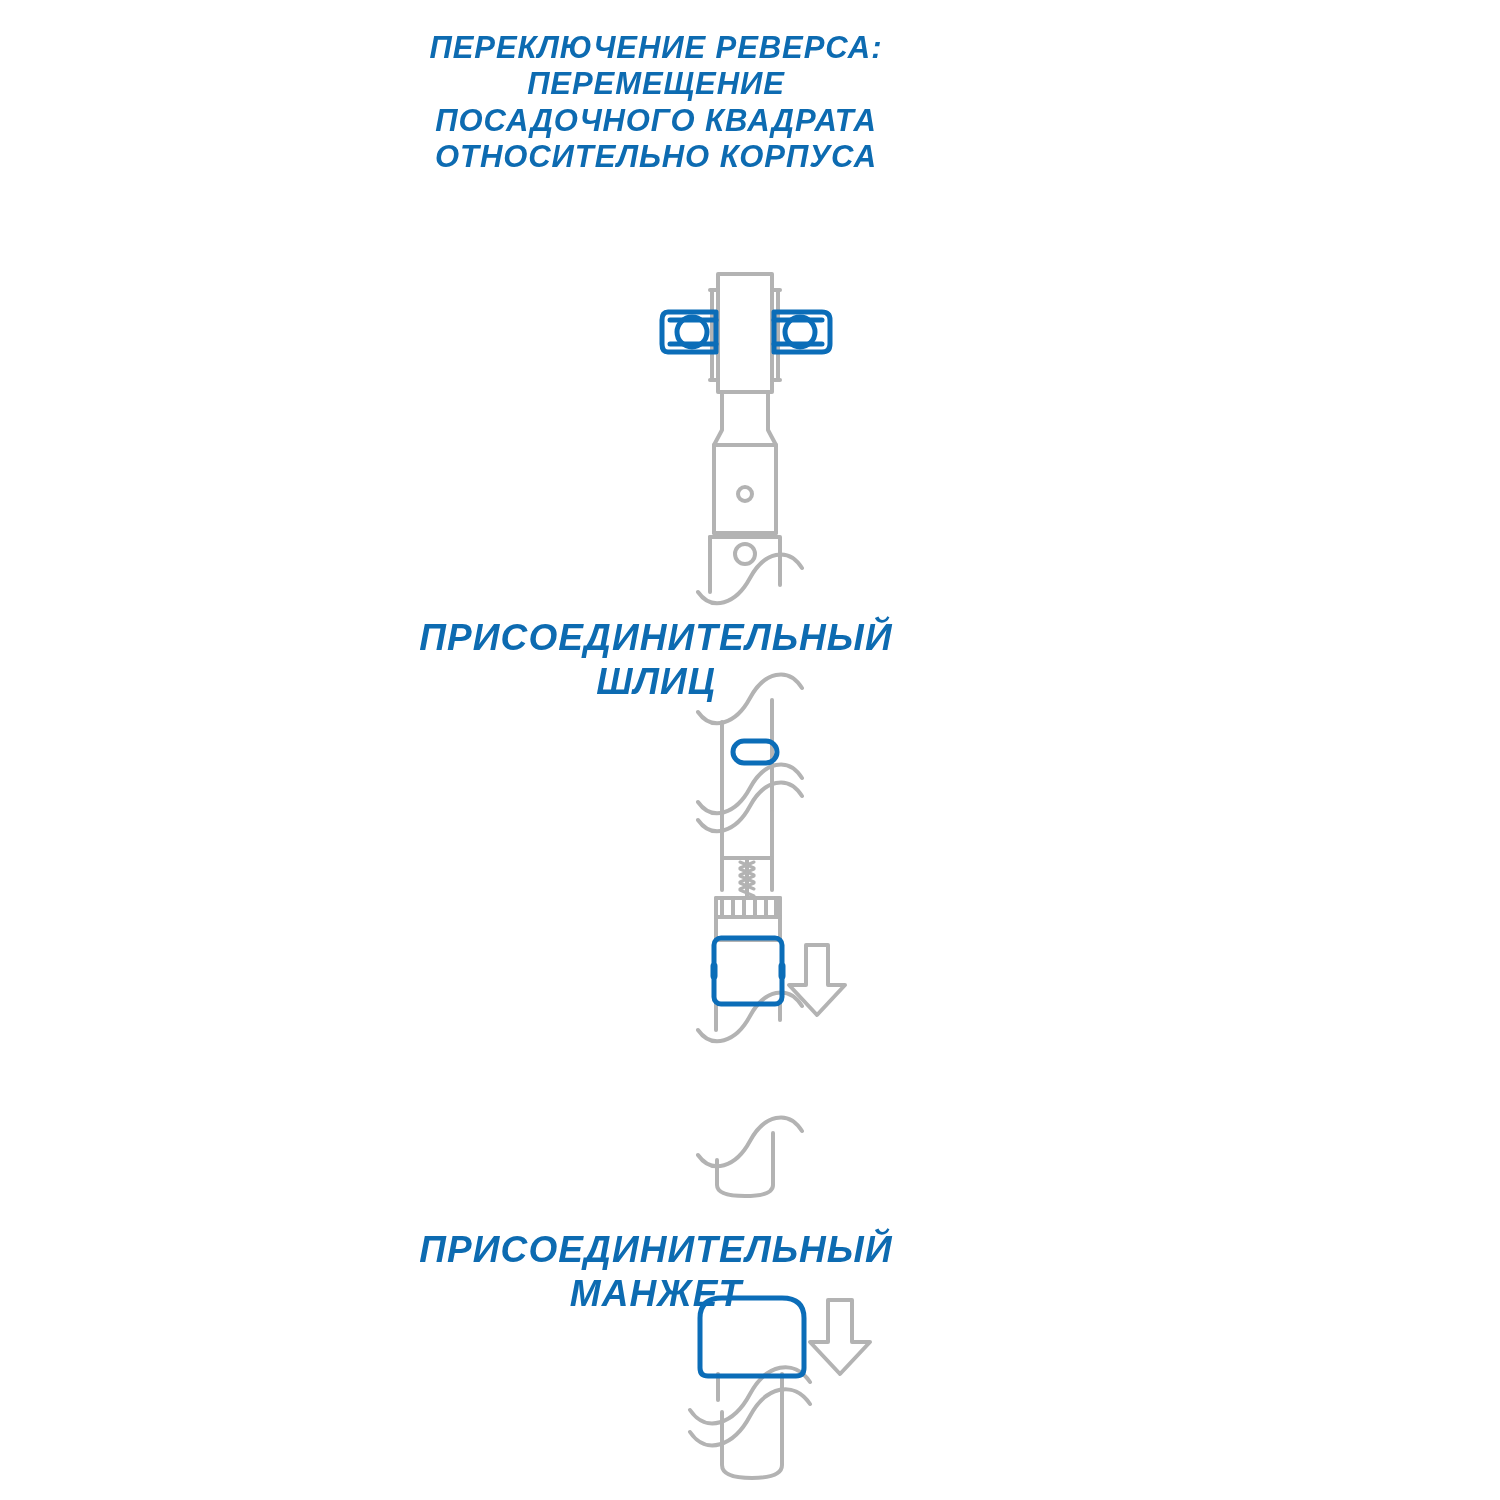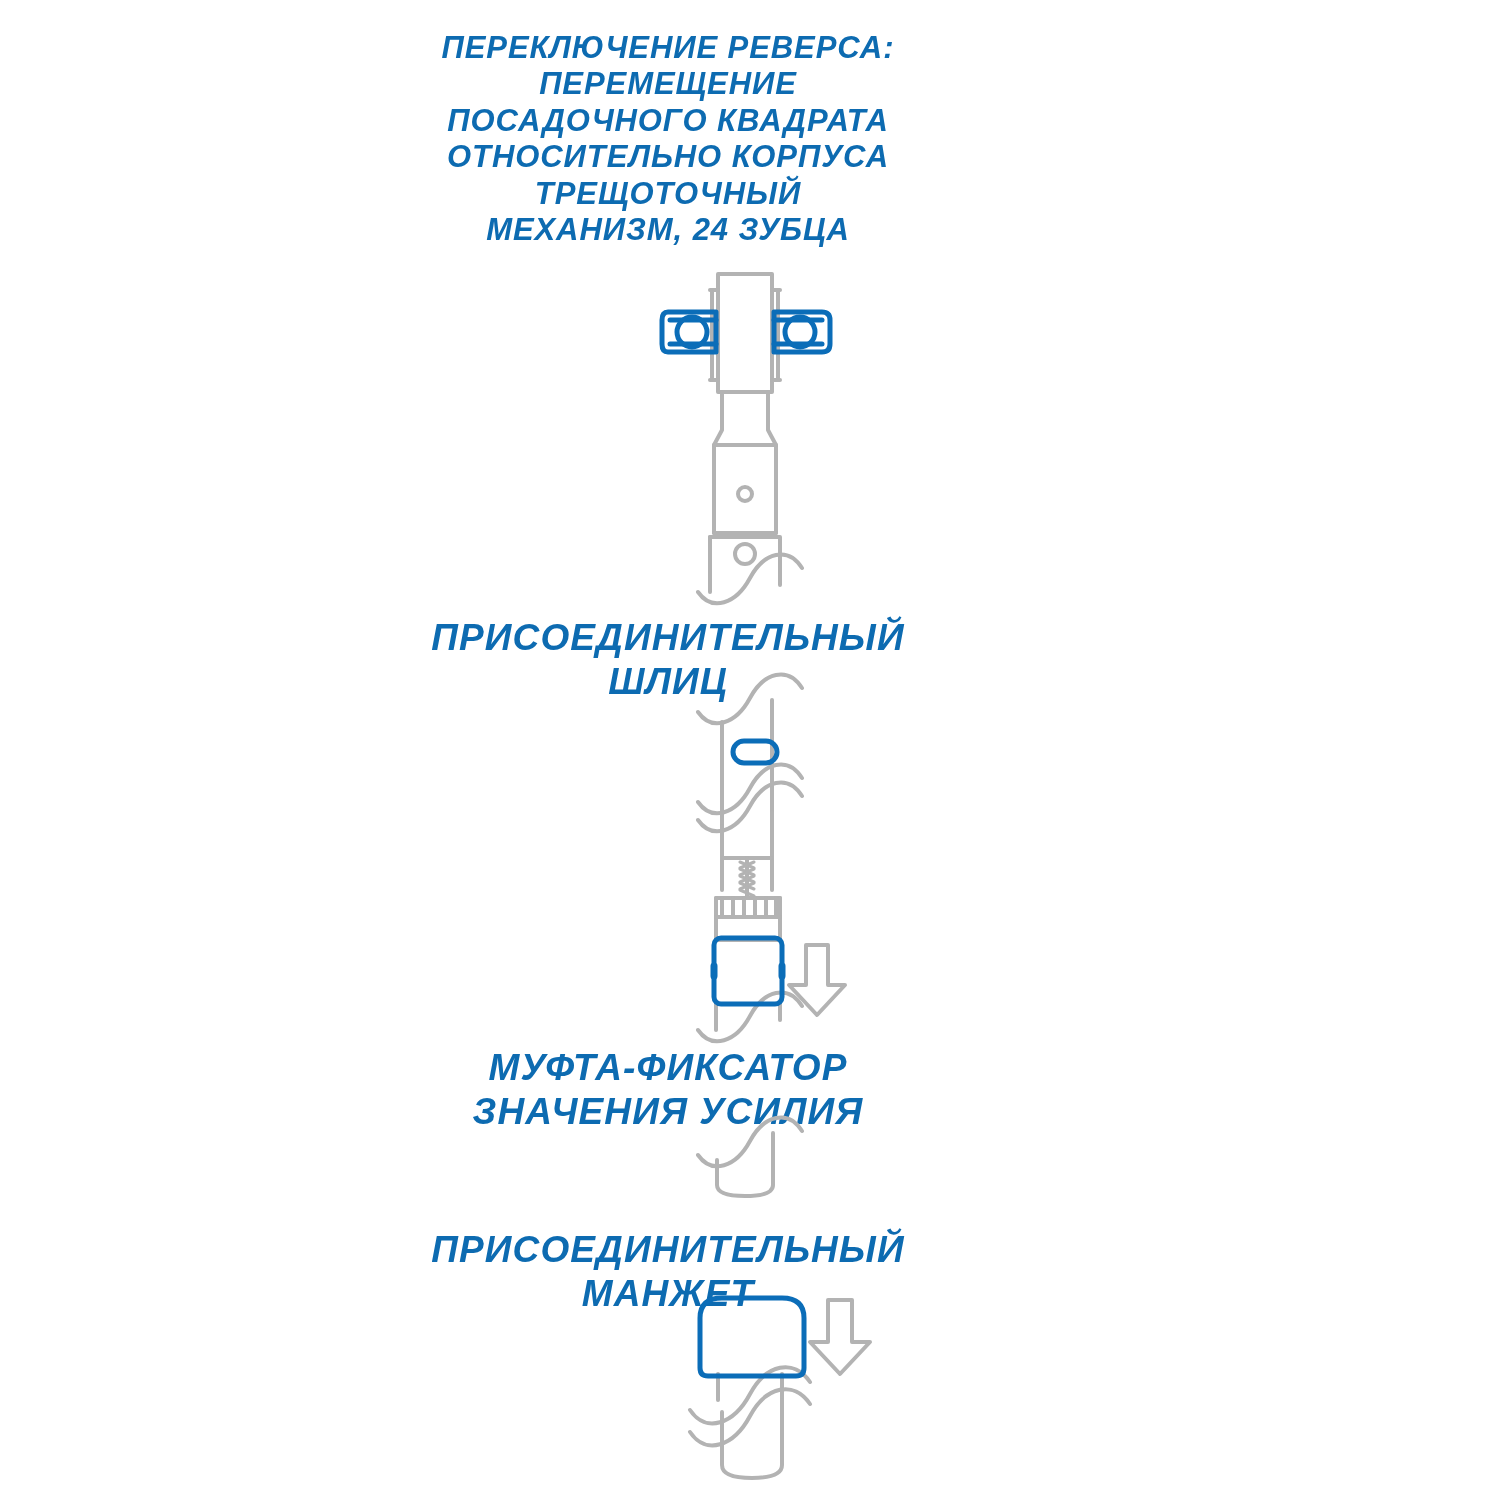--- a/index.html
+++ b/index.html
@@ -14,21 +14,21 @@
     overflow: hidden;
     position: relative;
   }
   #diagram-root {
     position: relative;
     width: 1500px;
     height: 1500px;
   }
   .callout {
     position: absolute;
-    left: 12px;
+    left: 0;
     width: 1312px;
     text-align: center;
     color: #0d6bb1;
     font-weight: bold;
     font-style: italic;
     letter-spacing: 0.03em;
     line-height: 1.16;
     white-space: pre-line;
     user-select: none;
   }
@@ -60,28 +60,24 @@
 </head>
 <body>
 
 <div id="diagram-root">
 
   <div class="callout title-block" id="title-1">ПЕРЕКЛЮЧЕНИЕ  РЕВЕРСА:
 ПЕРЕМЕЩЕНИЕ
 ПОСАДОЧНОГО КВАДРАТА
 ОТНОСИТЕЛЬНО КОРПУСА</div>
 
-  <div class="callout subtitle-block" id="title-2">ТРЕЩОТОЧНЫЙ
-МЕХАНИЗМ,  24  ЗУБЦА</div>
 
   <div class="callout label-block" id="label-shlits">ПРИСОЕДИНИТЕЛЬНЫЙ
 ШЛИЦ</div>
 
-  <div class="callout label-block" id="label-mufta">МУФТА-ФИКСАТОР
-ЗНАЧЕНИЯ УСИЛИЯ</div>
 
   <div class="callout label-block" id="label-manzhet">ПРИСОЕДИНИТЕЛЬНЫЙ
 МАНЖЕТ</div>
 
   <div class="art-layer">
     <svg class="art" width="1500" height="1500" viewBox="0 0 1500 1500" xmlns="http://www.w3.org/2000/svg">
 
       <g fill="none" stroke="#b3b3b3" stroke-width="4" stroke-linecap="round" stroke-linejoin="round">
 
         <g>

